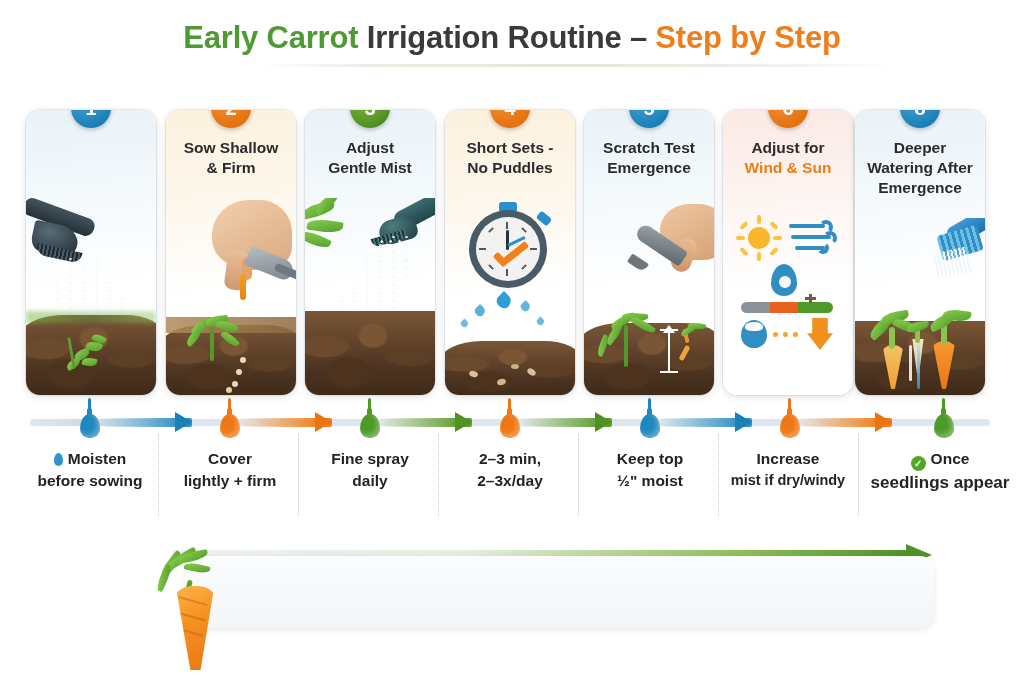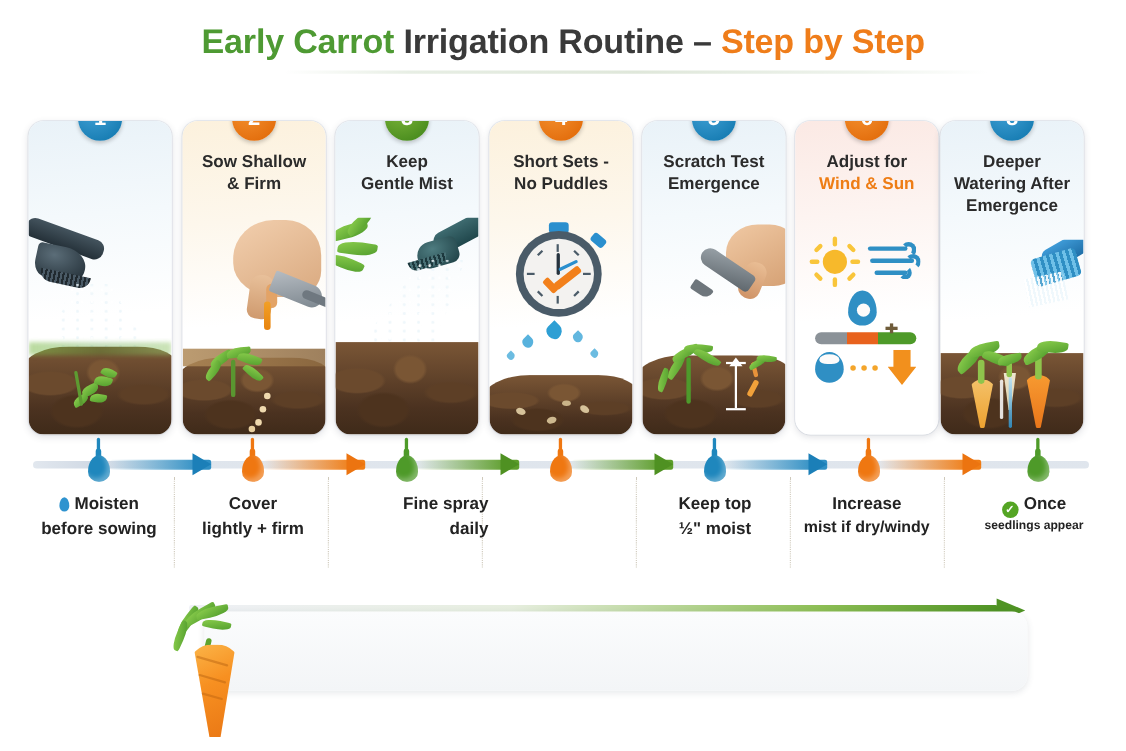--- a/index.html
+++ b/index.html
@@ -220,21 +220,21 @@
         <div style="position:absolute;left:66px;bottom:8px;width:6px;height:6px;background:#efd9ae;border-radius:50%;"></div>
         <div style="position:absolute;left:70px;bottom:20px;width:6px;height:6px;background:#efd9ae;border-radius:50%;"></div>
         <div style="position:absolute;left:74px;bottom:32px;width:6px;height:6px;background:#efd9ae;border-radius:50%;"></div>
         <div style="position:absolute;left:60px;bottom:2px;width:6px;height:6px;background:#e8cf9f;border-radius:50%;"></div>
       </div>
     </div>
 
     <div class="card tint-blue" style="left:305px;">
       <div class="badge b-green">3</div>
       <div class="card-title">
-        <span>Keep</span><br>
+        <span>Adjust</span><br>
         <span>Gentle Mist</span>
       </div>
       <div class="card-art">
         <div style="position:absolute;right:-10px;top:4px;width:52px;height:20px;background:linear-gradient(#3e6b70,#20474c);border-radius:8px;transform:rotate(-28deg);"></div>
         <div style="position:absolute;right:18px;top:20px;width:38px;height:24px;background:radial-gradient(ellipse at 40% 30%,#4e7c80,#1d3e43);border-radius:20px 10px 12px 18px;transform:rotate(-16deg);"></div>
         <div style="position:absolute;right:28px;top:36px;width:36px;height:9px;background:repeating-linear-gradient(90deg,#1c383d 0 2px,#4a7176 2px 4px);border-radius:0 0 8px 8px;transform:rotate(-16deg);"></div>
         <div class="spray" style="left:0px;top:38px;width:128px;height:108px;clip-path:polygon(62% 0,92% 0,62% 100%,0 100%);"></div>
         <div class="soil" style="height:88px;border-radius:0;"></div>
         <div class="leaf" style="left:-4px;top:6px;width:34px;height:12px;transform:rotate(-14deg);"></div>
         <div class="leaf" style="left:2px;top:22px;width:36px;height:12px;transform:rotate(8deg);"></div>
@@ -452,35 +452,39 @@
     <div class="divider" style="left:858px;"></div>
 
     <div class="caption" style="left:16px;">
       <span class="cap-line"><span class="cap-ico drop"></span><span>Moisten</span></span>
       <span class="cap-line">before sowing</span>
     </div>
     <div class="caption" style="left:156px;">
       <span class="cap-line">Cover</span>
       <span class="cap-line">lightly + firm</span>
     </div>
-    <div class="caption" style="left:296px;text-align:right;">
+    <div class="caption" style="left:296px;">
       <span class="cap-line">Fine spray</span>
       <span class="cap-line">daily</span>
+    </div>
+    <div class="caption" style="left:436px;">
+      <span class="cap-line">2–3 min,</span>
+      <span class="cap-line">2–3x/day</span>
     </div>
     <div class="caption" style="left:576px;">
       <span class="cap-line">Keep top</span>
       <span class="cap-line">½" moist</span>
     </div>
     <div class="caption" style="left:714px;">
       <span class="cap-line">Increase</span>
       <span class="cap-line" style="font-size:14.5px;">mist if dry/windy</span>
     </div>
     <div class="caption" style="left:862px;width:156px;">
       <span class="cap-line"><span class="cap-ico check">✓</span><span>Once</span></span>
-      <span class="cap-line" style="font-size:11px;">seedlings appear</span>
+      <span class="cap-line" style="font-size:17px;">seedlings appear</span>
     </div>
   </div>
 
   <div id="goal-wrap">
     <div id="goal-arrow">
       <div class="g-shaft"></div>
         <div class="g-head"></div>
     </div>
     <div id="goal-panel"></div>
 

